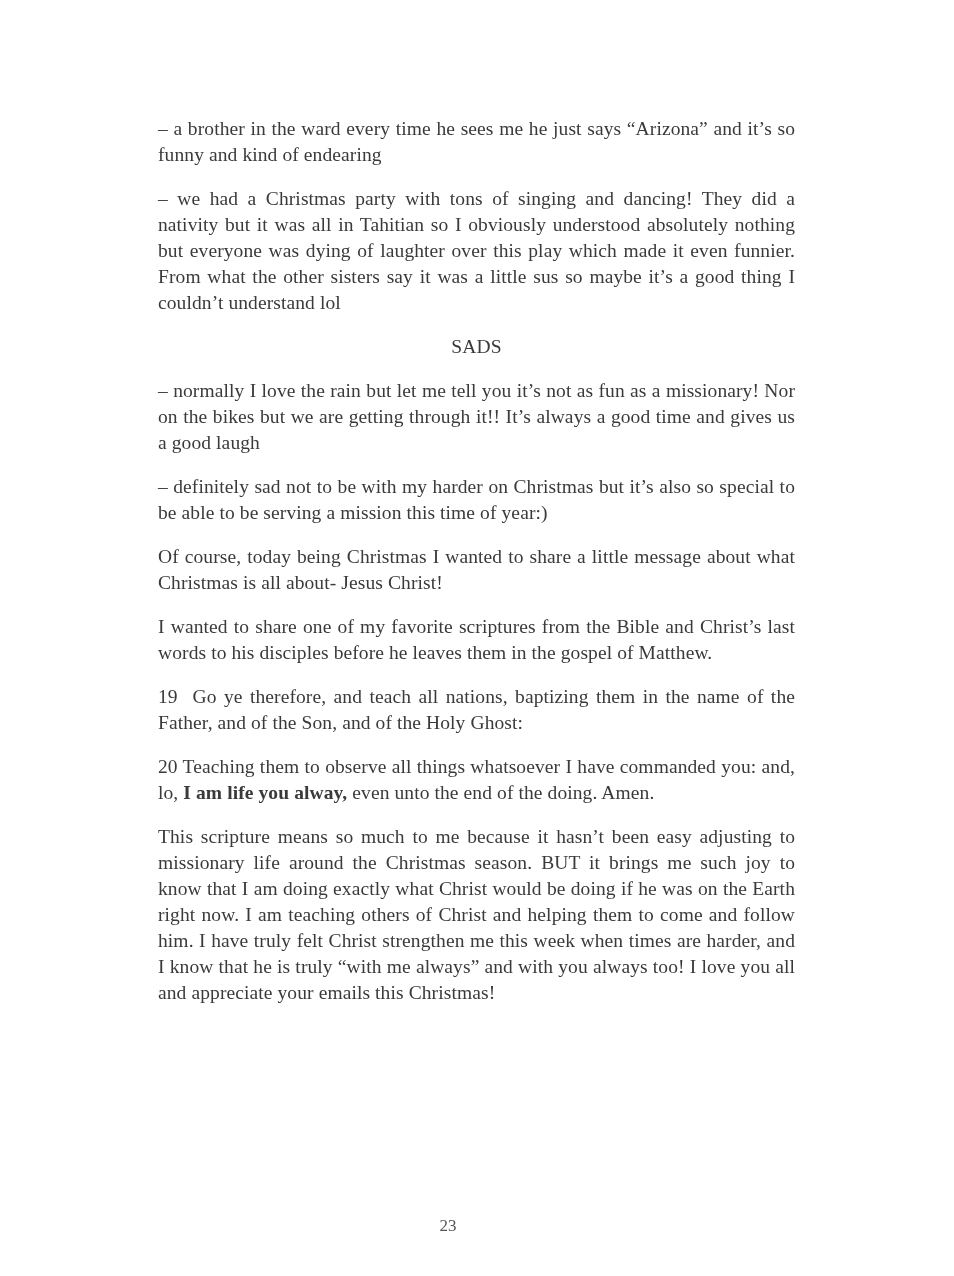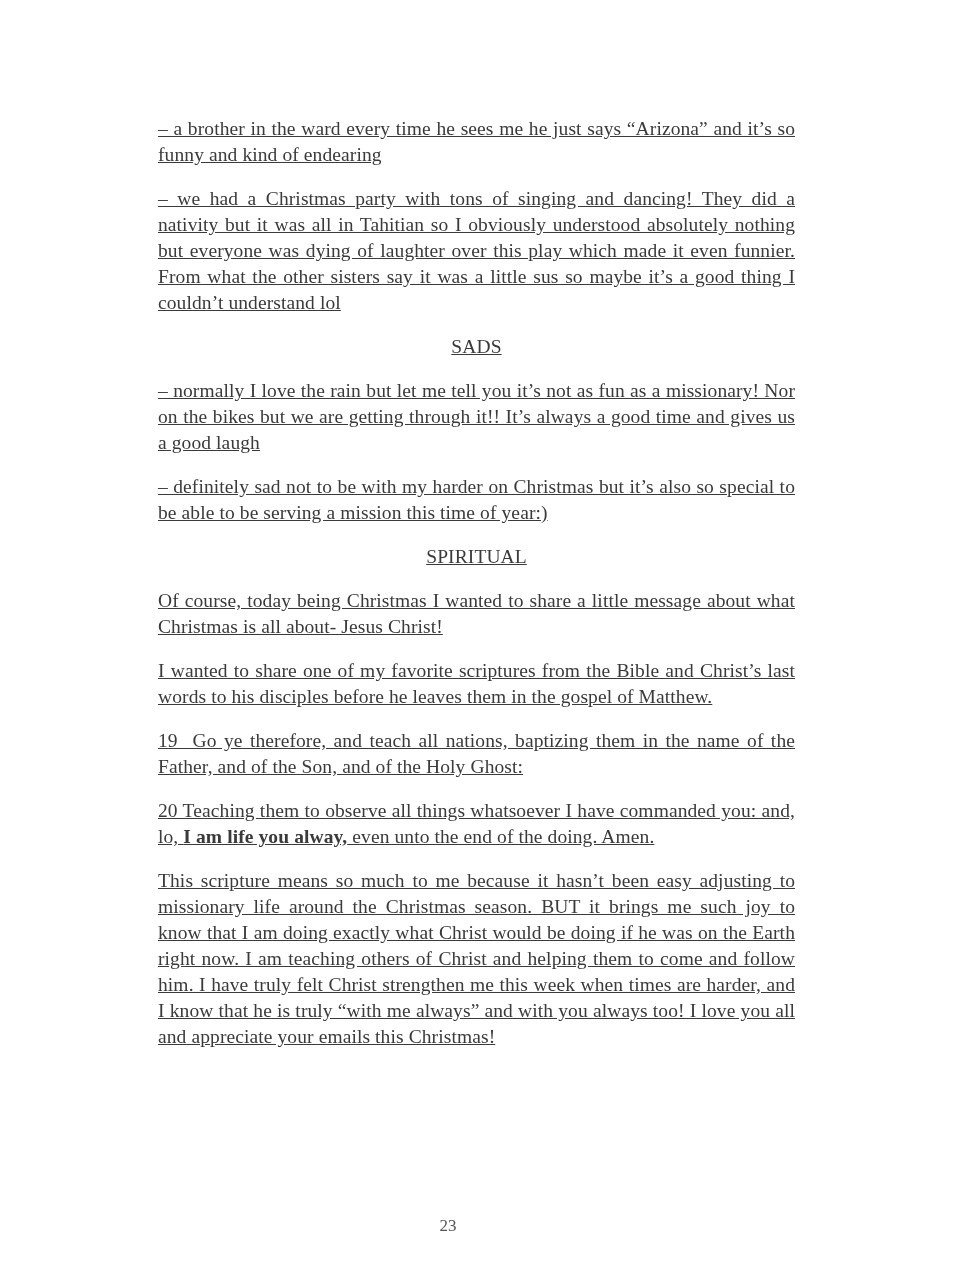--- a/index.html
+++ b/index.html
@@ -21,21 +21,20 @@
     top: 0;
     width: 954px;
     height: 1276px;
     background: #ffffff;
   }
   .content {
     position: absolute;
     left: 158px;
     top: 116px;
     width: 637px;
-    text-decoration: underline;
   }
   .content p {
     margin: 0 0 18px 0;
     font-size: 19.5px;
     line-height: 26px;
     text-align: justify;
     letter-spacing: 0.1px;
   }
   .content p.heading {
     text-align: center;
@@ -57,21 +56,20 @@
 </head>
 <body>
 
 <div class="page">
   <div class="content">
     <p>– a brother in the ward every time he sees me he just says “Arizona” and it’s so funny and kind of endearing</p>
     <p>– we had a Christmas party with tons of singing and dancing! They did a nativity but it was all in Tahitian so I obviously understood absolutely nothing but everyone was dying of laughter over this play which made it even funnier. From what the other sisters say it was a little sus so maybe it’s a good thing I couldn’t understand lol</p>
     <p class="heading">SADS</p>
     <p>– normally I love the rain but let me tell you it’s not as fun as a missionary! Nor on the bikes but we are getting through it!! It’s always a good time and gives us a good laugh</p>
     <p>– definitely sad not to be with my harder on Christmas but it’s also so special to be able to be serving a mission this time of year:)</p>
-    <p class="heading">SPIRITUAL</p>
     <p>Of course, today being Christmas I wanted to share a little message about what Christmas is all about- Jesus Christ!</p>
     <p>I wanted to share one of my favorite scriptures from the Bible and Christ’s last words to his disciples before he leaves them in the gospel of Matthew.</p>
     <p>19&nbsp; Go ye therefore, and teach all nations, baptizing them in the name of the Father, and of the Son, and of the Holy Ghost:</p>
     <p><span>20 Teaching them to observe all things whatsoever I have commanded you: and, lo, </span><span class="bold-run">I am life you alway,</span><span> even unto the end of the doing. Amen.</span></p>
     <p>This scripture means so much to me because it hasn’t been easy adjusting to missionary life around the Christmas season. BUT it brings me such joy to know that I am doing exactly what Christ would be doing if he was on the Earth right now. I am teaching others of Christ and helping them to come and follow him. I have truly felt Christ strengthen me this week when times are harder, and I know that he is truly “with me always” and with you always too! I love you all and appreciate your emails this Christmas!</p>
   </div>
   <div class="footer">23</div>
 </div>
 
 </body></html>

